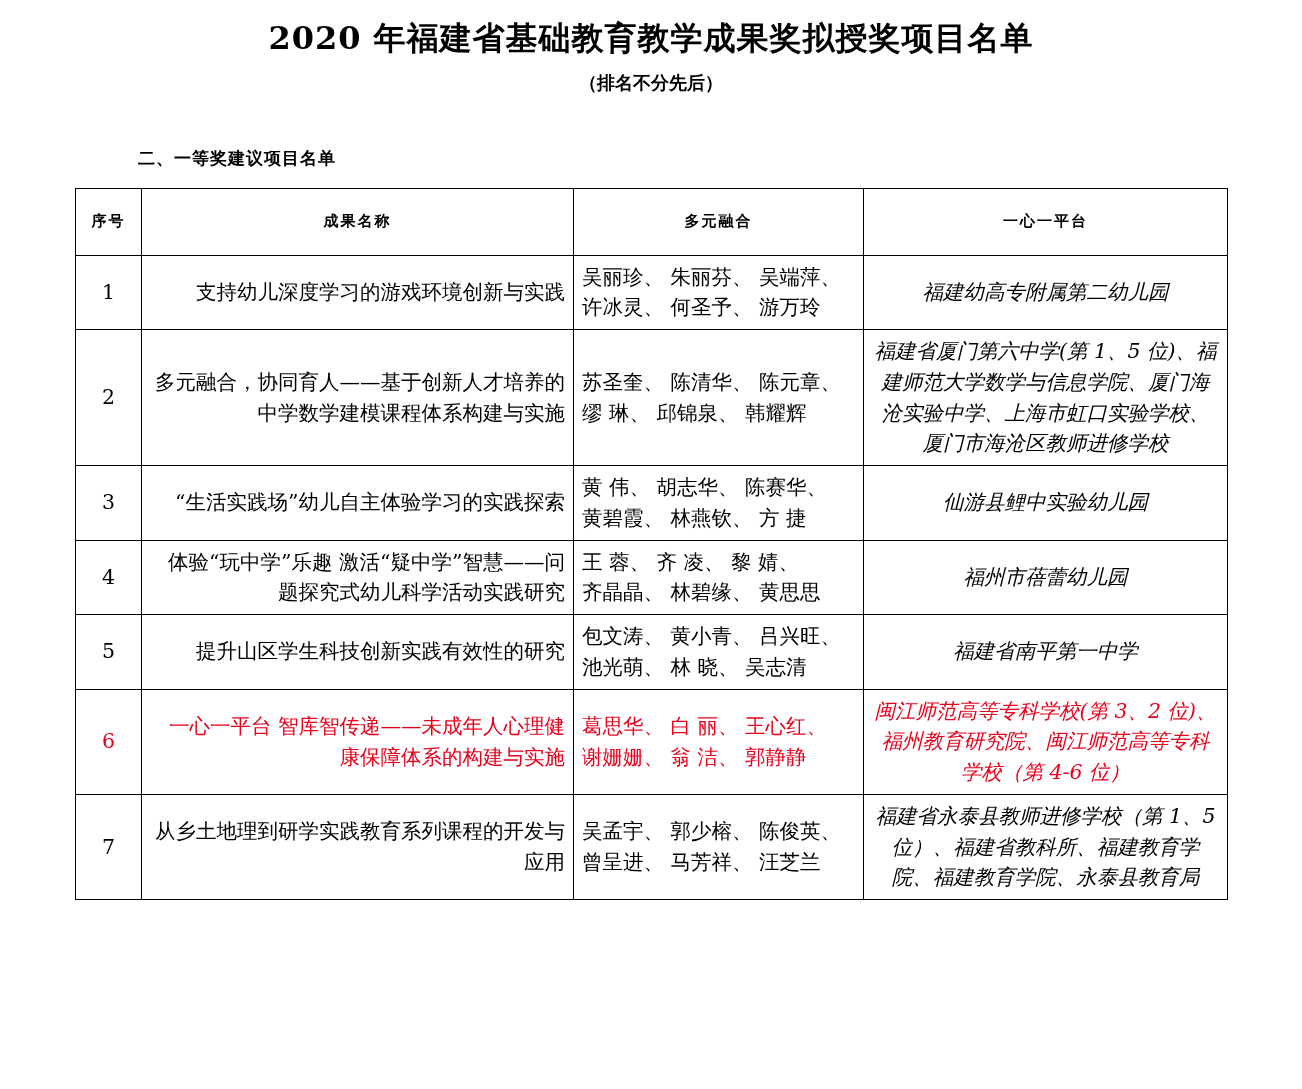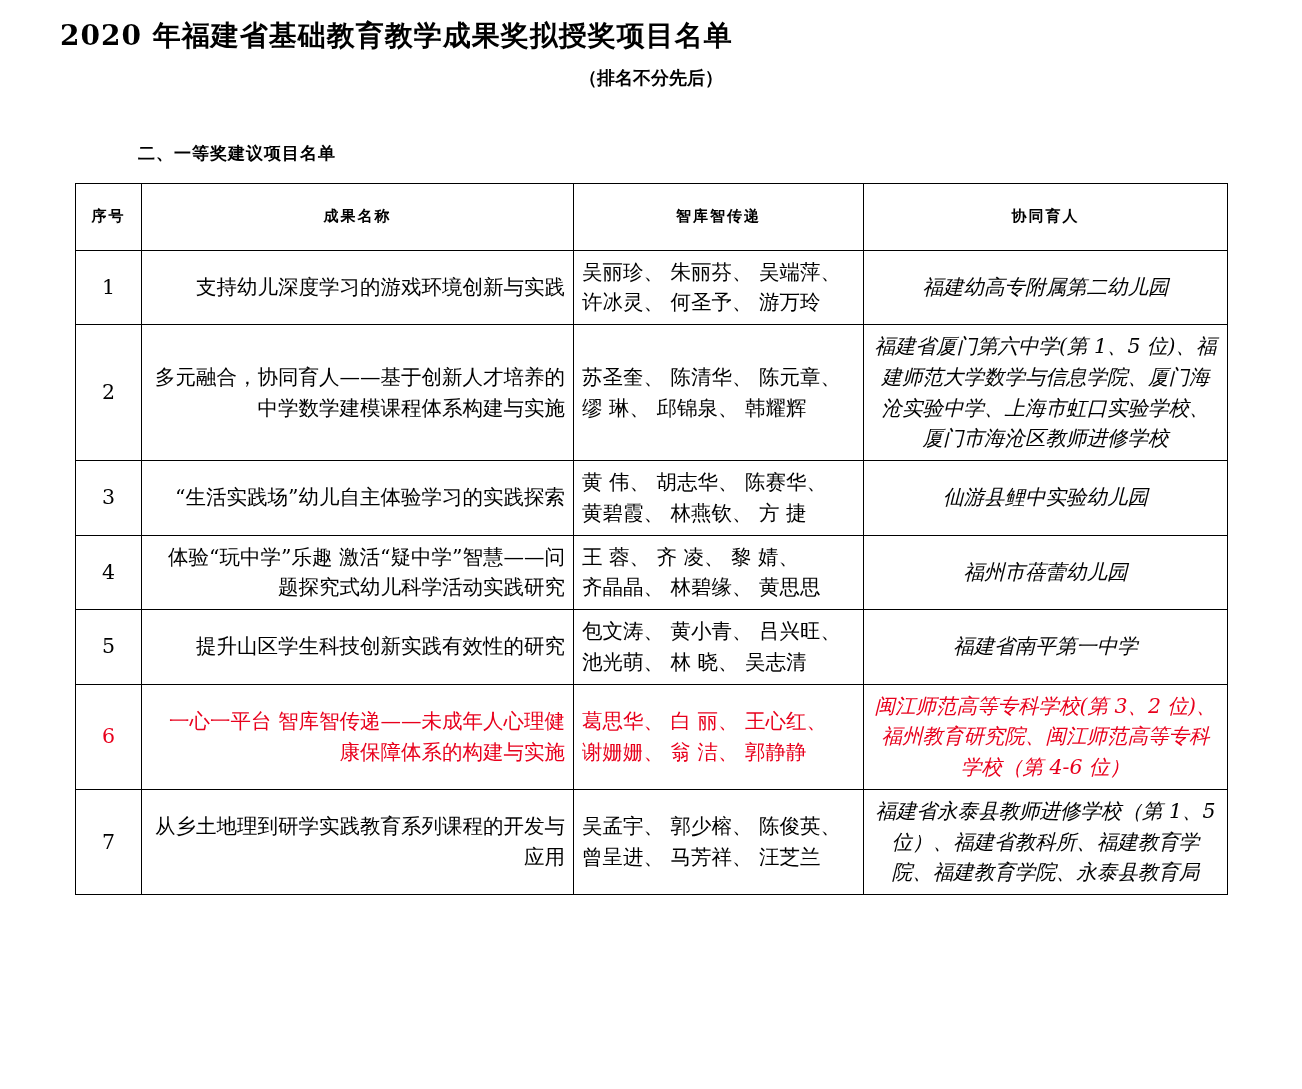--- a/index.html
+++ b/index.html
@@ -16,21 +16,22 @@
     position: relative;
   }
   .page {
     width: 1302px;
     height: 1089px;
     position: relative;
     box-sizing: border-box;
     padding: 0;
   }
   .doc-title {
-    font-size: 28px;
+    text-align: center;
+    font-size: 32px;
     font-weight: bold;
     letter-spacing: 1px;
     margin: 18px 0 0 0;
     padding: 0 60px;
     line-height: 1.25;
   }
   .doc-subtitle {
     text-align: center;
     font-size: 18px;
     font-weight: bold;
@@ -107,22 +108,22 @@
     <colgroup>
       <col class="c-seq">
       <col class="c-name">
       <col class="c-people">
       <col class="c-unit">
     </colgroup>
     <thead>
       <tr>
         <th>序号</th>
         <th>成果名称</th>
-        <th>智库智传递</th>
-        <th>协同育人</th>
+        <th>多元融合</th>
+        <th>一心一平台</th>
       </tr>
     </thead>
     <tbody id="table-body">
         <tr>
           <td class="seq">1</td>
           <td class="name">支持幼儿深度学习的游戏环境创新与实践</td>
           <td class="people">
             <div class="nowrap-line">吴丽珍、 朱丽芬、 吴端萍、</div>
             <div class="nowrap-line">许冰灵、 何圣予、 游万玲</div>
           </td>

